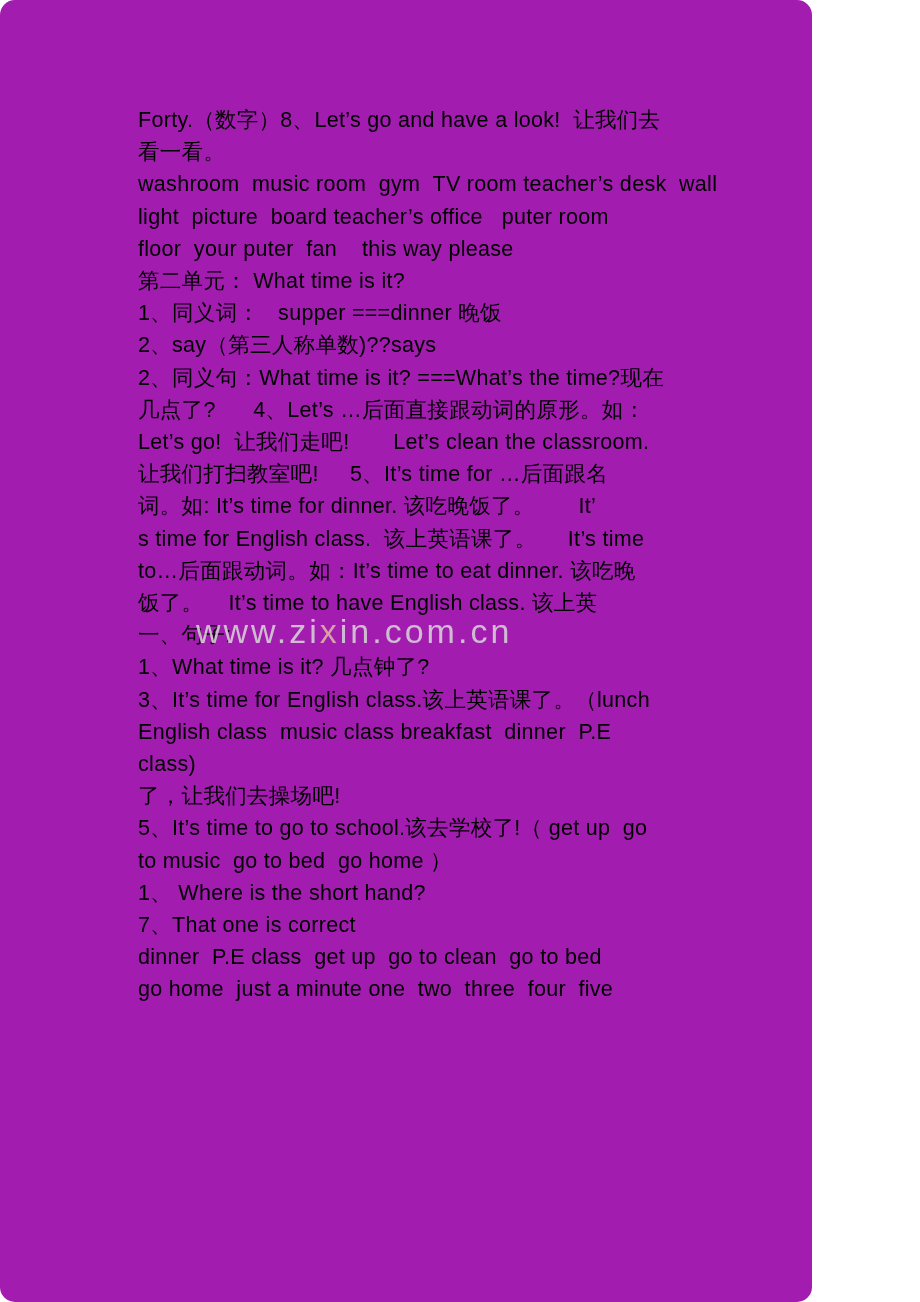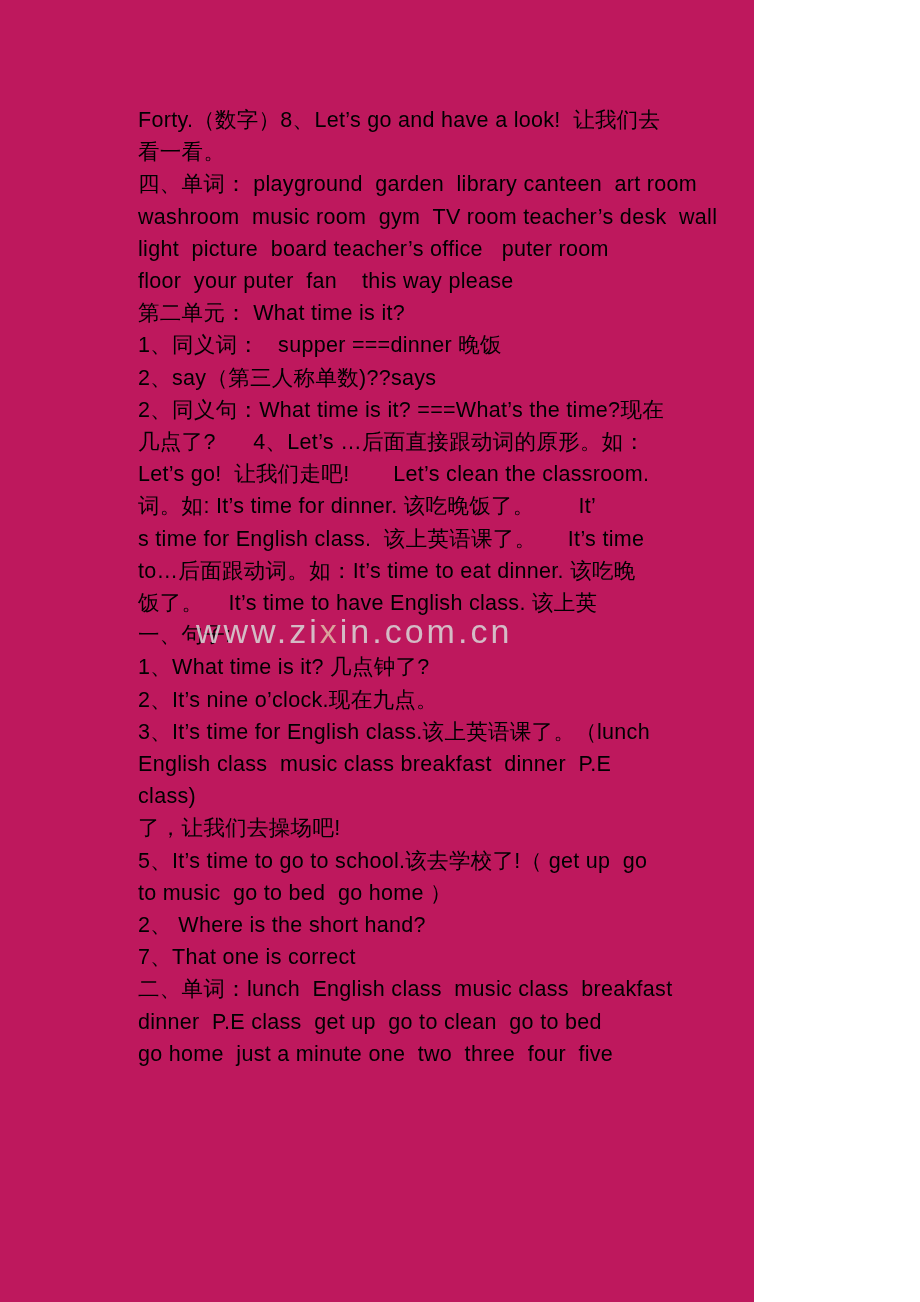--- a/index.html
+++ b/index.html
@@ -2,25 +2,26 @@
 <html><head>
 <meta charset="utf-8">
 <style>
   html, body {
     margin: 0;
     padding: 0;
     background: #ffffff;
   }
   .page {
     position: relative;
-    width: 754px;
+    width: 812px;
     height: 1302px;
-    background: #be185d;
+    background: #a21caf;
     overflow: hidden;
     font-family: "Liberation Sans", sans-serif;
+    border-radius: 15px;
   }
   .content {
     position: absolute;
     left: 138px;
     top: 104px;
     width: 706px;
   }
   .line {
     font-size: 21.5px;
     line-height: 32.2px;
@@ -48,46 +49,44 @@
   .watermark .wm-accent { color: #e0b9a6; }
 </style>
 </head>
 <body>
 
 <div class="page">
 
   <div class="content">
     <div class="line">Forty.（数字）8、Let’s go and have a look!  让我们去</div>
     <div class="line">看一看。</div>
-    <div class="line">四、单词： playground  garden  library canteen  art room</div>
     <div class="line">washroom  music room  gym  TV room teacher’s desk  wall</div>
     <div class="line">light  picture  board teacher’s office   puter room</div>
     <div class="line">floor  your puter  fan    this way please</div>
     <div class="line">第二单元： What time is it?</div>
     <div class="line">1、同义词：   supper ===dinner 晚饭</div>
     <div class="line">2、say（第三人称单数)??says</div>
     <div class="line">2、同义句：What time is it? ===What’s the time?现在</div>
     <div class="line">几点了?      4、Let’s …后面直接跟动词的原形。如：</div>
     <div class="line">Let’s go!  让我们走吧!       Let’s clean the classroom.</div>
+    <div class="line">让我们打扫教室吧!     5、It’s time for …后面跟名</div>
     <div class="line">词。如: It’s time for dinner. 该吃晚饭了。       It’</div>
     <div class="line">s time for English class.  该上英语课了。     It’s time</div>
     <div class="line">to…后面跟动词。如：It’s time to eat dinner. 该吃晚</div>
     <div class="line">饭了。    It’s time to have English class. 该上英</div>
     <div class="line">一、句子:</div>
     <div class="line">1、What time is it? 几点钟了?</div>
-    <div class="line">2、It’s nine o’clock.现在九点。</div>
     <div class="line">3、It’s time for English class.该上英语课了。（lunch</div>
     <div class="line">English class  music class breakfast  dinner  P.E</div>
     <div class="line">class)</div>
     <div class="line">了，让我们去操场吧!</div>
     <div class="line">5、It’s time to go to school.该去学校了!（ get up  go</div>
     <div class="line">to music  go to bed  go home ）</div>
-    <div class="line">2、 Where is the short hand?</div>
+    <div class="line">1、 Where is the short hand?</div>
     <div class="line">7、That one is correct</div>
-    <div class="line">二、单词：lunch  English class  music class  breakfast</div>
     <div class="line">dinner  P.E class  get up  go to clean  go to bed</div>
     <div class="line">go home  just a minute one  two  three  four  five</div>
   </div>
 
   <div class="watermark">
     <span>www.zi</span><span class="wm-accent">x</span><span>in.com.cn</span>
   </div>
 
 </div>
 

